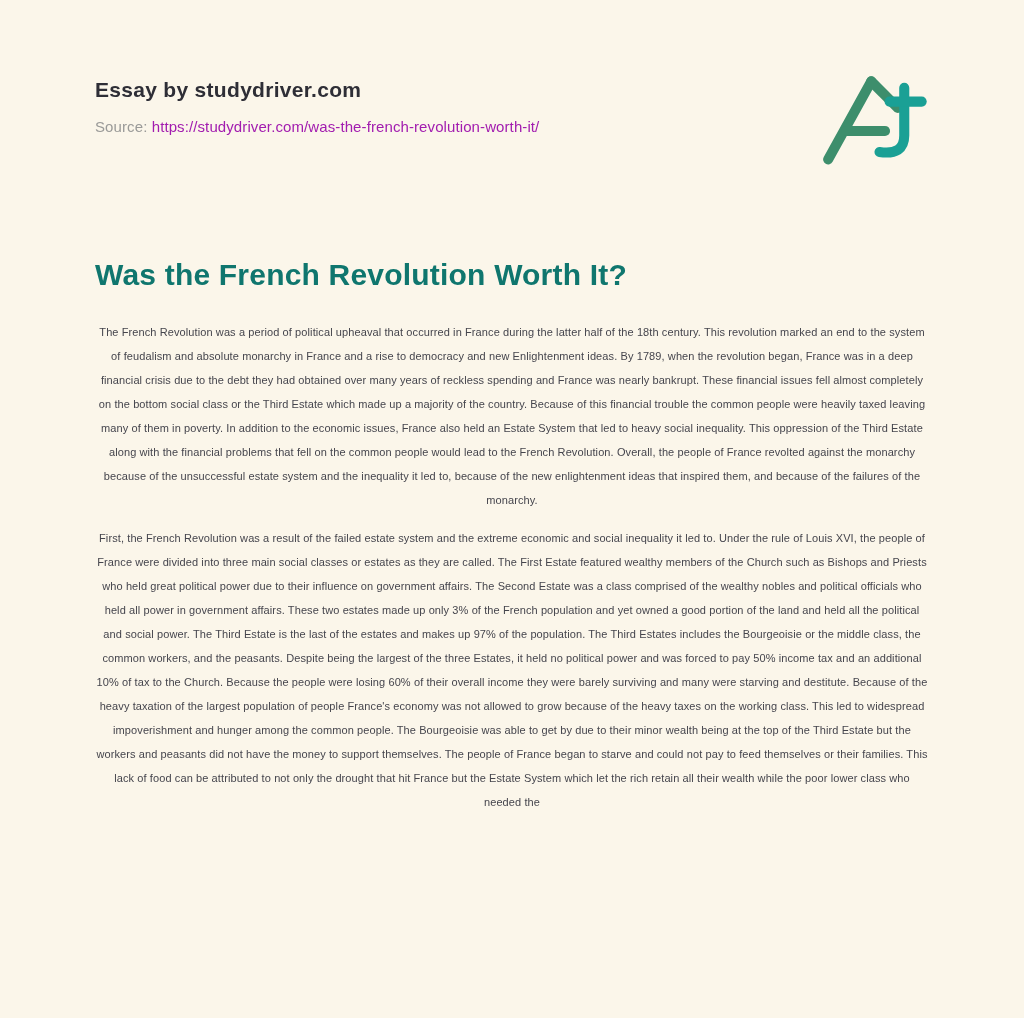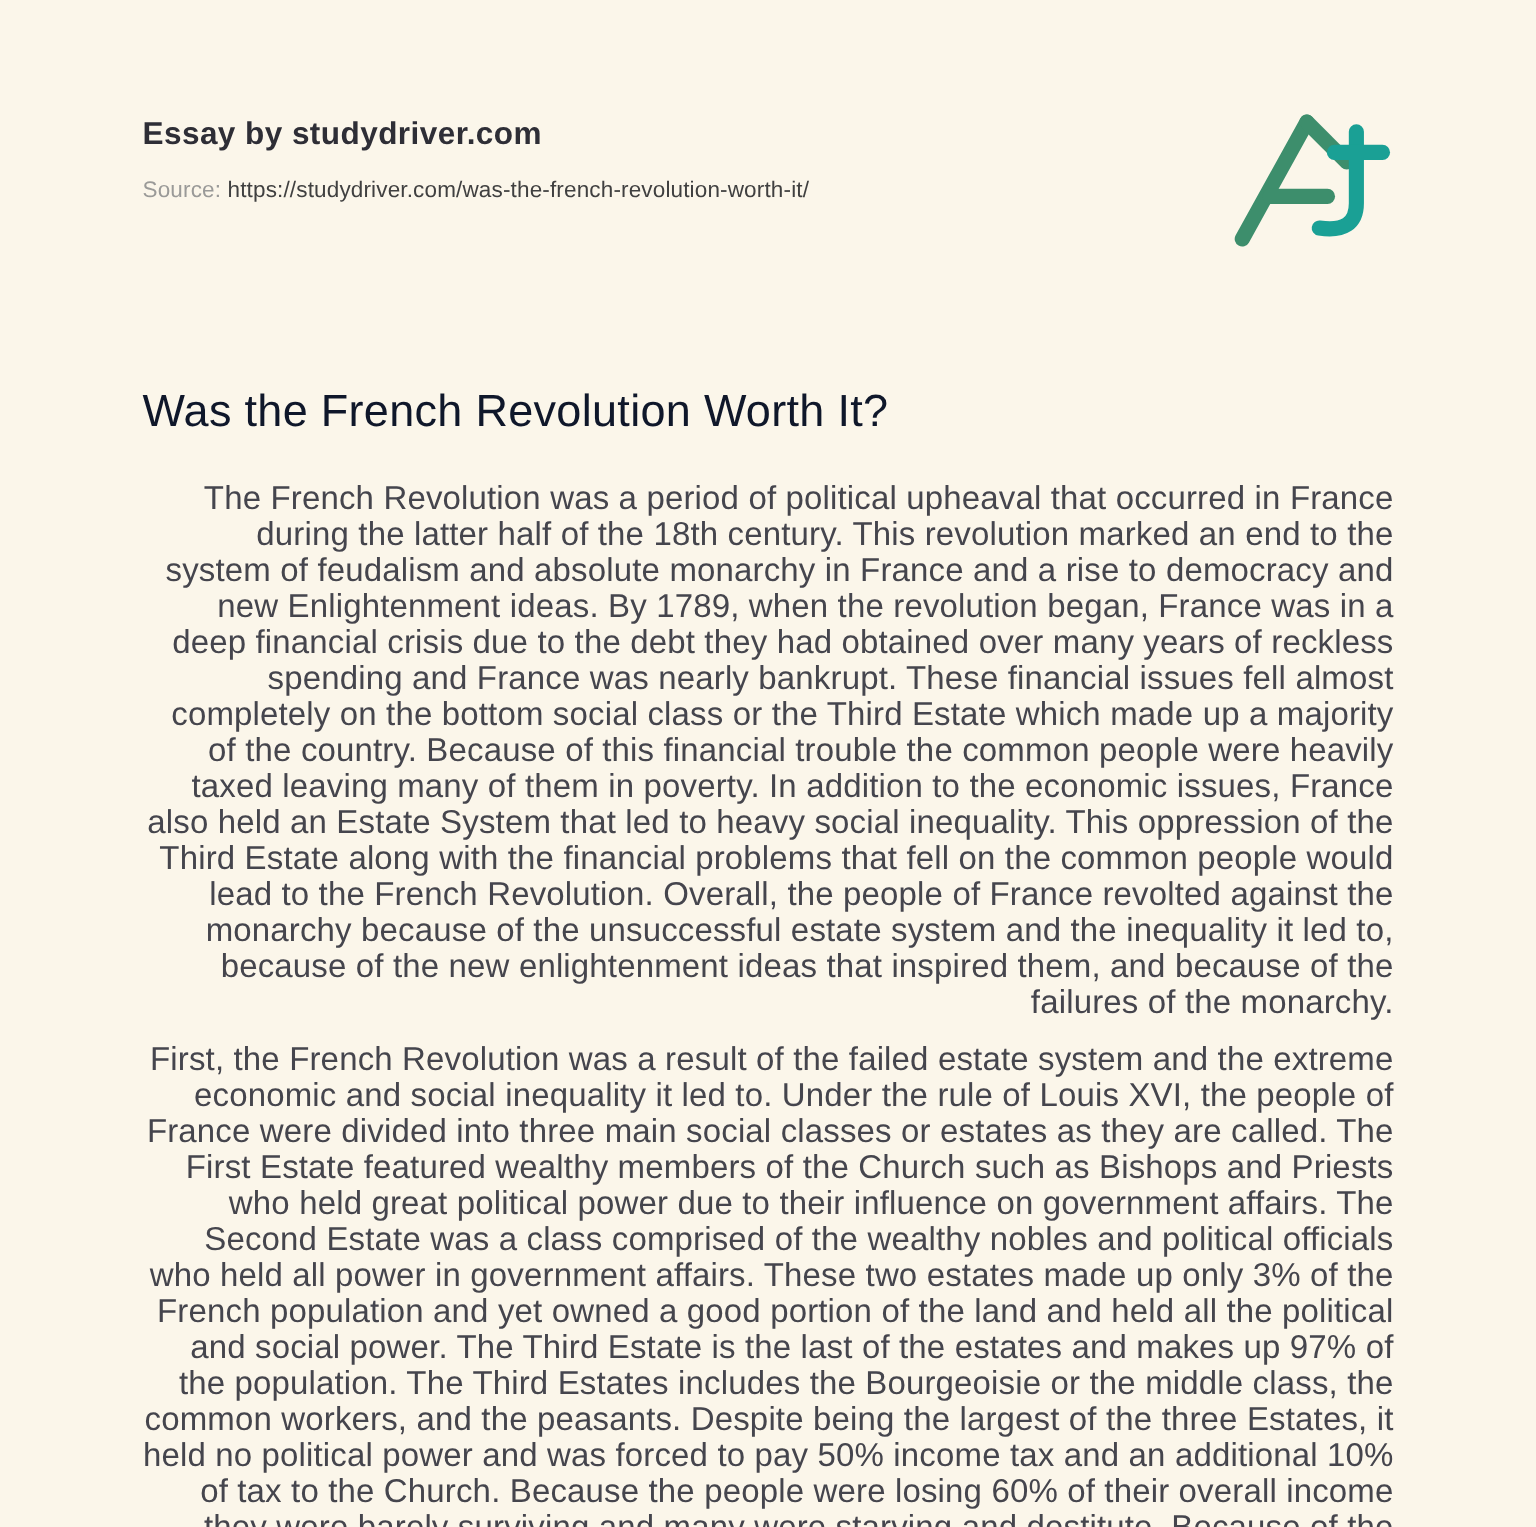--- a/index.html
+++ b/index.html
@@ -35,51 +35,51 @@
   .source-line {
     margin: 16px 0 0 0;
     font-size: 15px;
     letter-spacing: 0.1px;
   }
   .source-label {
     color: #9a9a98;
     text-align: center;
   }
   .source-link {
-    color: #404040;
+    color: #a21caf;
     text-decoration: none;
   }
   .logo {
     width: 110px;
     height: 94px;
     margin-top: -6px;
     flex: 0 0 auto;
   }
   .logo svg {
     width: 100%;
     height: 100%;
     display: block;
   }
   .article {
     margin-top: 84px;
   }
   .title {
     margin: 0 0 28px 0;
     font-size: 30px;
-    font-weight: 400;
+    font-weight: 700;
     letter-spacing: 0.2px;
-    color: #0f172a;
+    color: #0f766e;
   }
   .para {
     margin: 0 0 14px 0;
-    font-size: 22px;
+    font-size: 11px;
     line-height: 24px;
     letter-spacing: 0.1px;
     color: #45454d;
-    text-align: right;
+    text-align: center;
   }
 </style>
 </head>
 <body>
 
 <div class="page">
 
   <header class="page-header">
     <div class="byline-wrap">
       <h2 class="byline">Essay by studydriver.com</h2>

